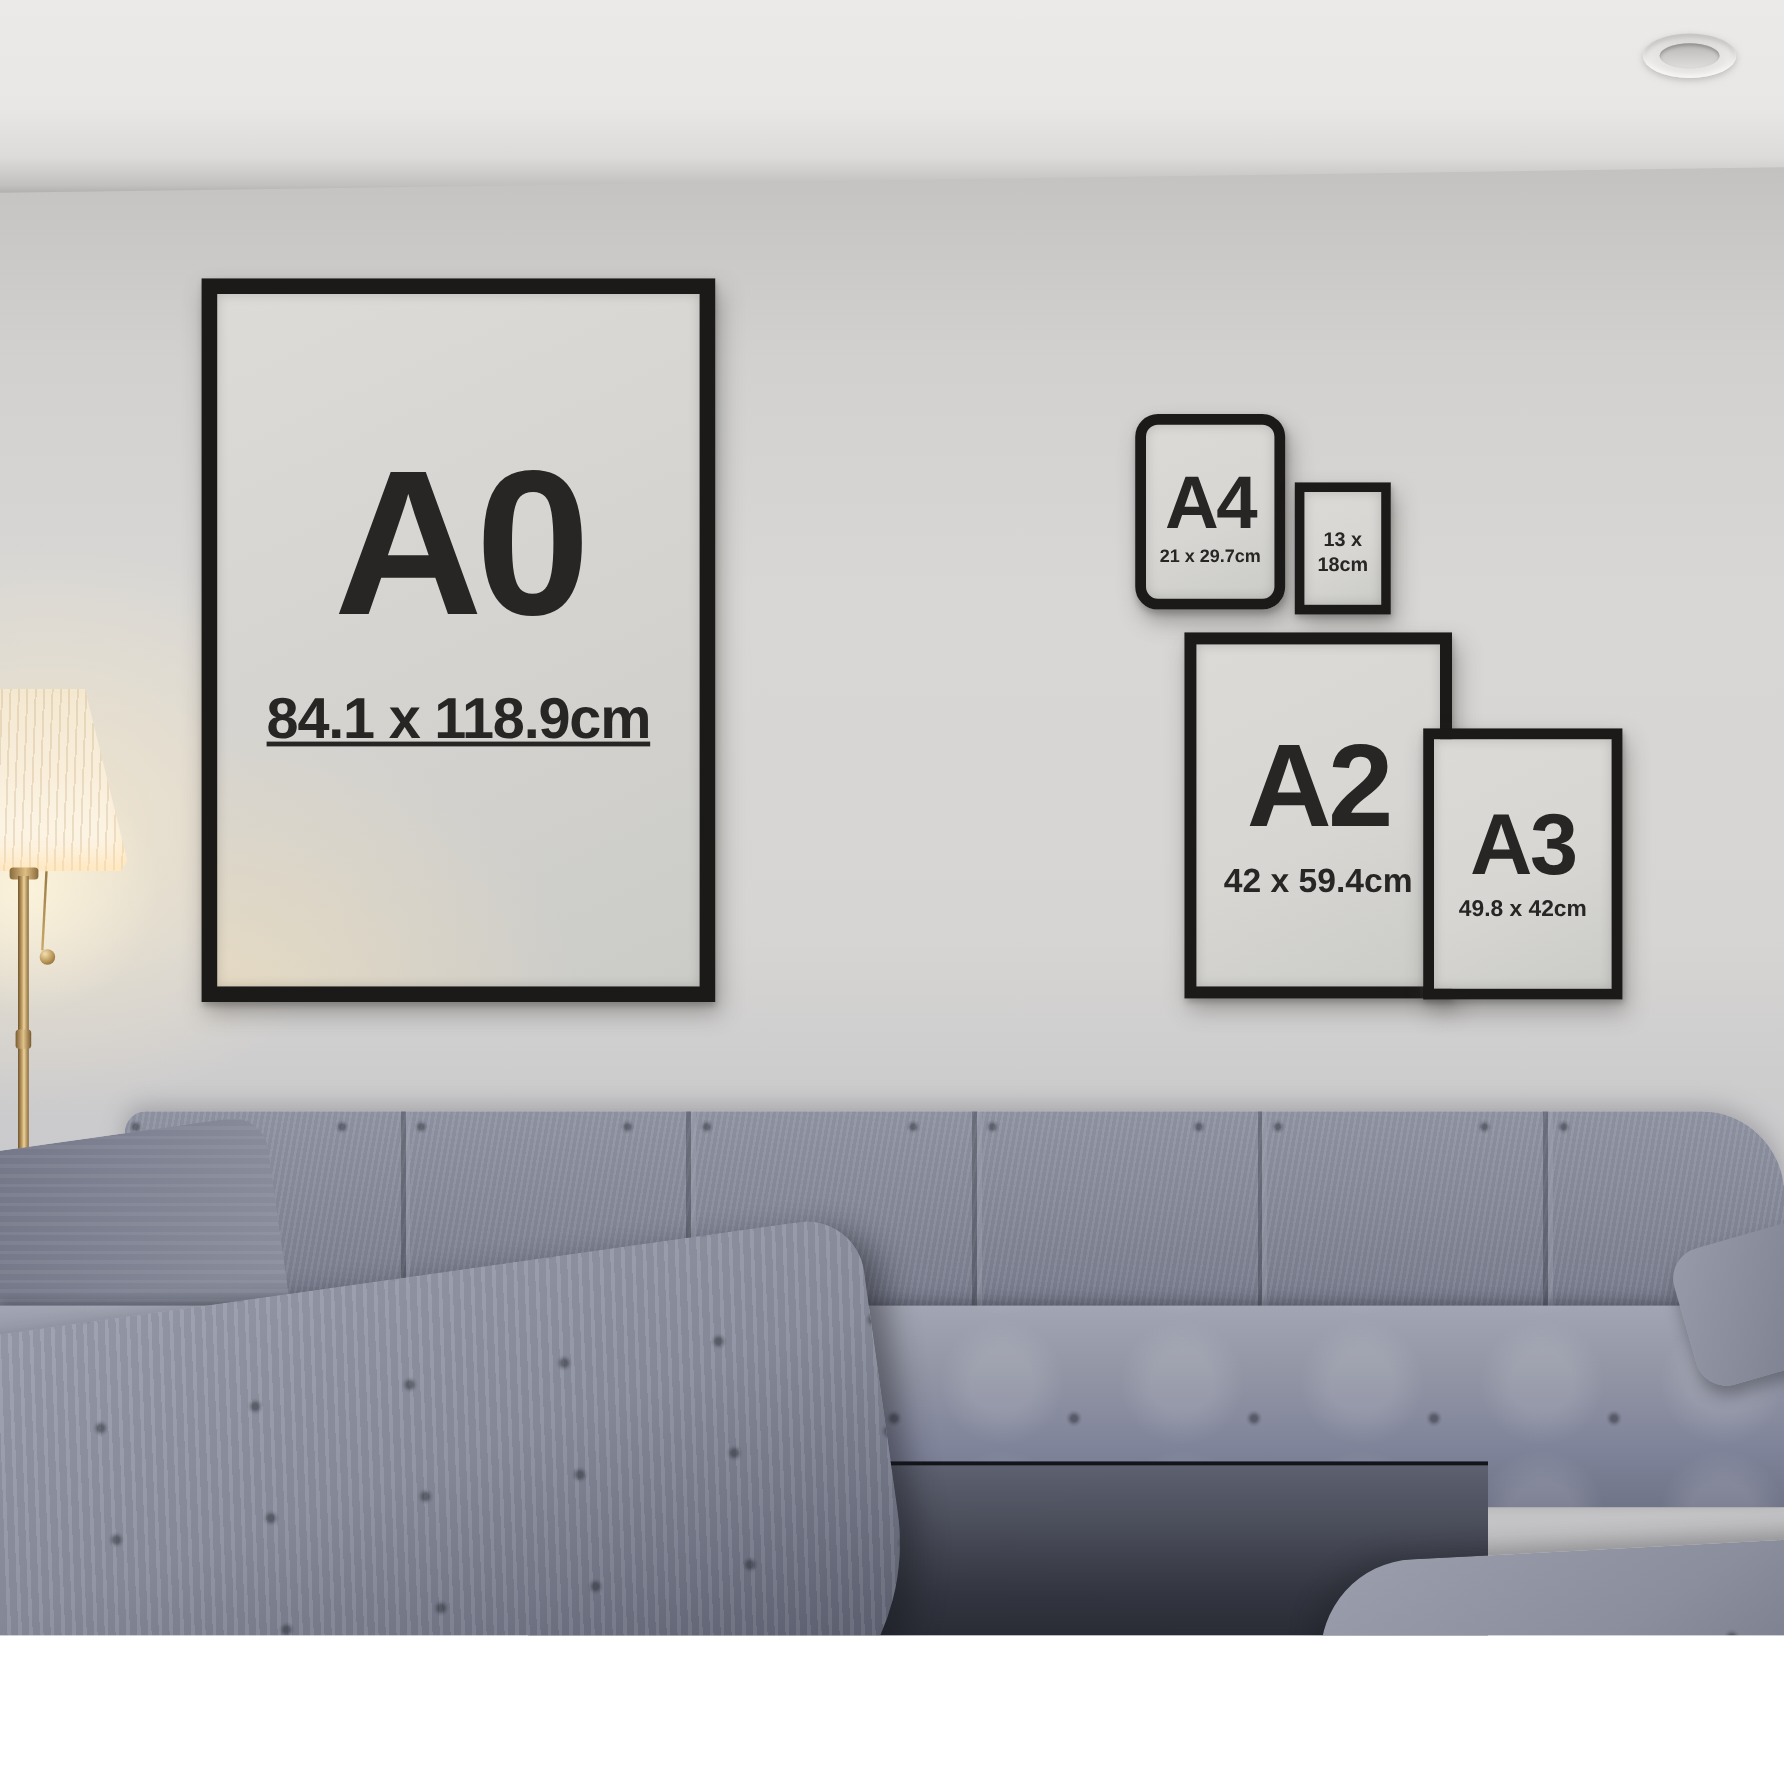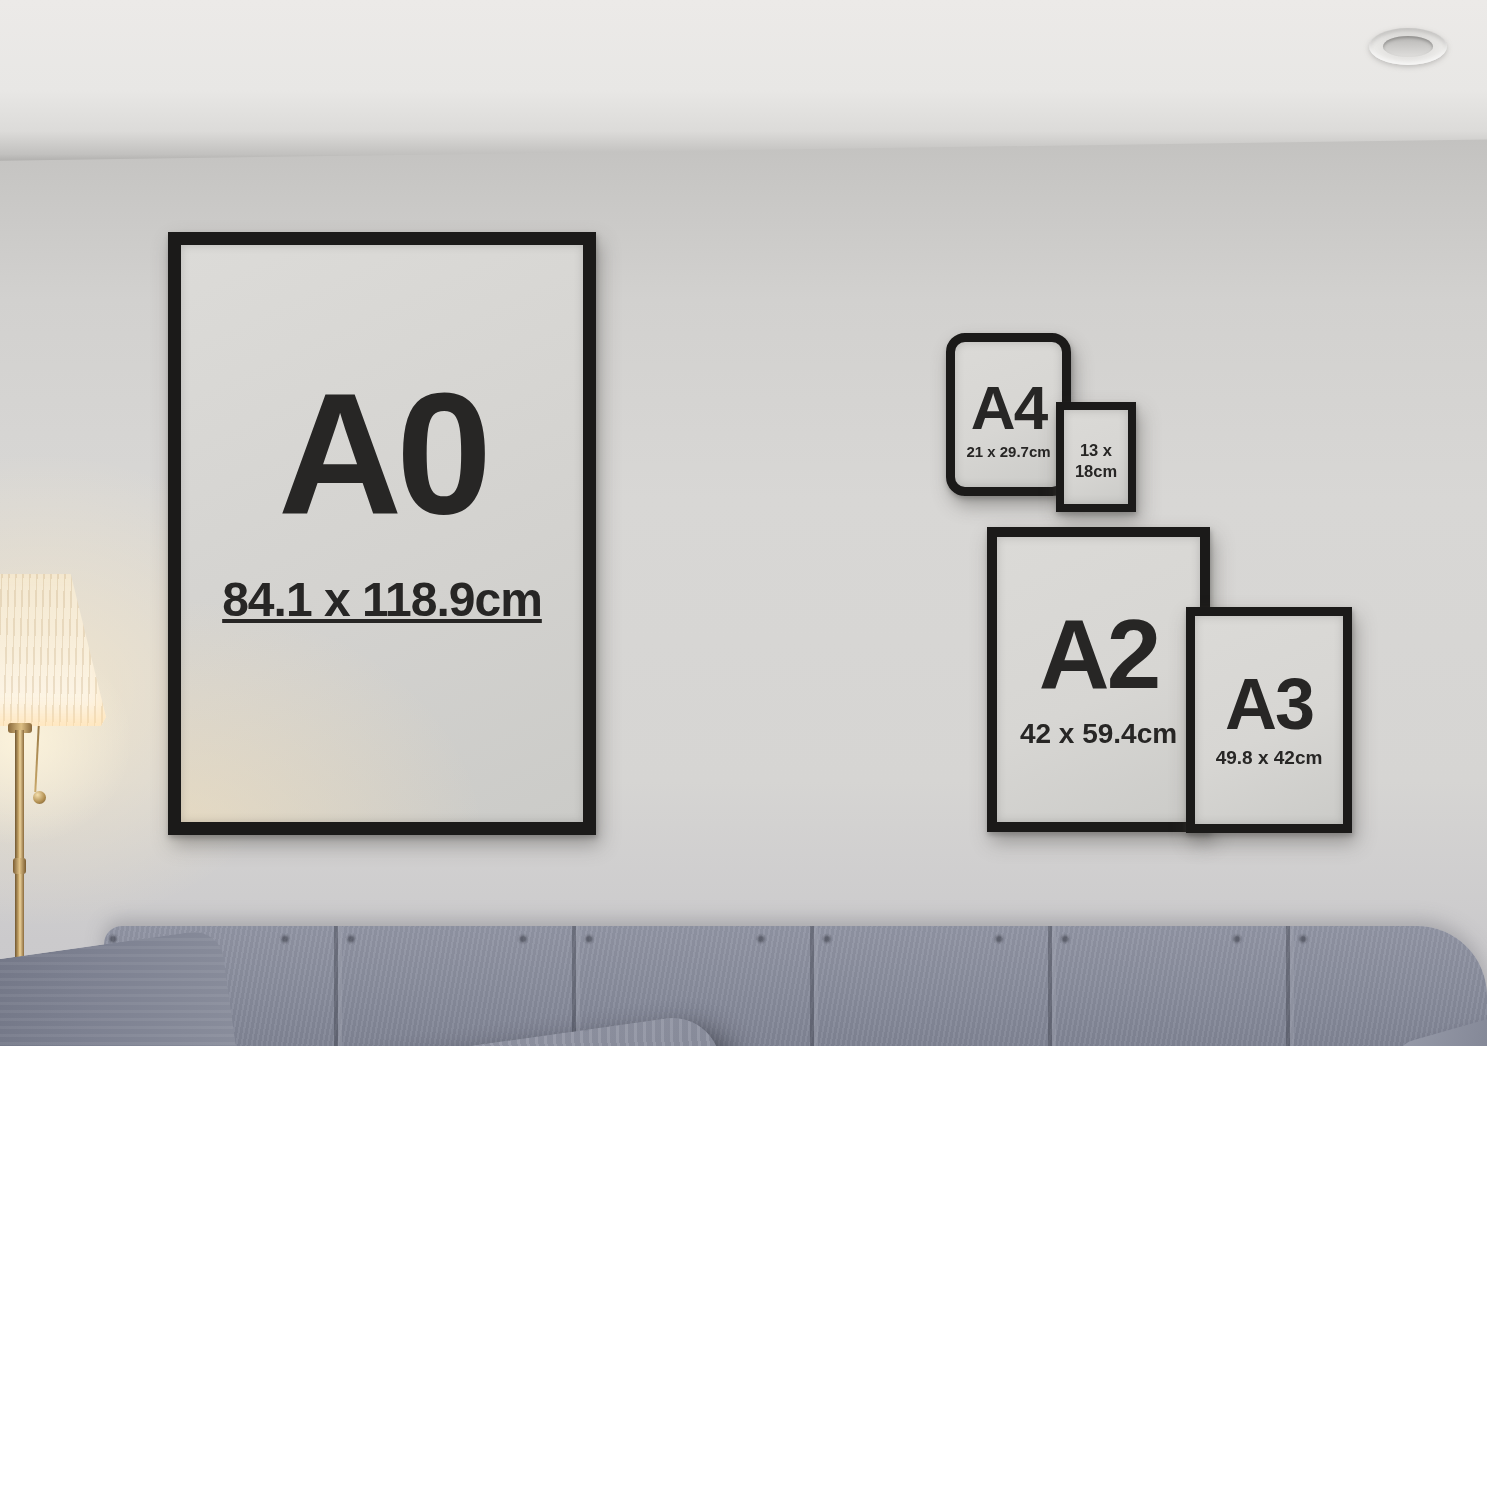--- a/index.html
+++ b/index.html
@@ -1,17 +1,17 @@
 <!DOCTYPE html>
 <html style="--wall: #d5d4d2; --ceiling: #eceae8; --frame-border: #1b1a19; --mat: #d7d6d3; --label-text: #272625; --sofa: #7d8191; --sofa-dark: #4c4f5c; --rug: #b6b1a6; --wood: #4a2f22; --brass: #b08d4f; --glow: #f7e7c6;"><head>
 <meta charset="utf-8">
 <style>
   html,body{margin:0;padding:0;background:#ffffff;}
   .scene{
-    position:relative;width:1487px;height:1046px;overflow:hidden;
+    position:relative;width:1487px;height:1363px;overflow:hidden;
     background:var(--wall,#d5d4d2);
     font-family:"Liberation Sans",sans-serif;
   }
   .scene *{box-sizing:border-box;}
 
   
   .wall{
     position:absolute;inset:0;
     background:
       linear-gradient(to bottom,
@@ -65,25 +65,25 @@
     background:
       radial-gradient(520px 400px at -4% 104%,rgba(250,228,185,.55),rgba(250,228,185,0) 62%),
       linear-gradient(155deg,#dcdbd8,#d3d2cf 60%,#cbcbc8);}
   .frame-a0 .frame-label{font-size:172px;letter-spacing:-6px;}
   .frame-a0 .frame-dims{font-size:48px;margin-top:40px;letter-spacing:-1px;text-decoration:underline;}
 
   .frame-a1{left:616px;top:398px;width:315px;height:435px;border-width:11px;}
   .frame-a1 .frame-label{font-size:122px;letter-spacing:-4px;}
   .frame-a1 .frame-dims{font-size:27px;margin-top:20px;}
 
-  .frame-a4{left:946px;top:333px;width:125px;height:163px;border-width:9px;padding-top:10px;border-radius:19px;}
+  .frame-a4{left:946px;top:345px;width:125px;height:163px;border-width:9px;padding-top:10px;border-radius:19px;}
   .frame-a4 .frame-label{font-size:62px;letter-spacing:-2px;}
   .frame-a4 .frame-dims{font-size:15px;margin-top:6px;}
 
-  .frame-13x18{left:1056px;top:402px;width:80px;height:110px;border-width:8px;padding-top:8px;}
+  .frame-13x18{left:1079px;top:402px;width:80px;height:110px;border-width:8px;padding-top:8px;}
   .frame-13x18 .frame-dims{font-size:16.5px;line-height:1.25;}
 
   .frame-a2{left:987px;top:527px;width:223px;height:305px;border-width:10px;}
   .frame-a2 .frame-label{font-size:98px;letter-spacing:-3px;}
   .frame-a2 .frame-dims{font-size:28px;margin-top:18px;}
 
   .frame-a3{left:1186px;top:607px;width:166px;height:226px;border-width:9px;}
   .frame-a3 .frame-label{font-size:72px;letter-spacing:-2px;}
   .frame-a3 .frame-dims{font-size:19px;margin-top:10px;}
 

